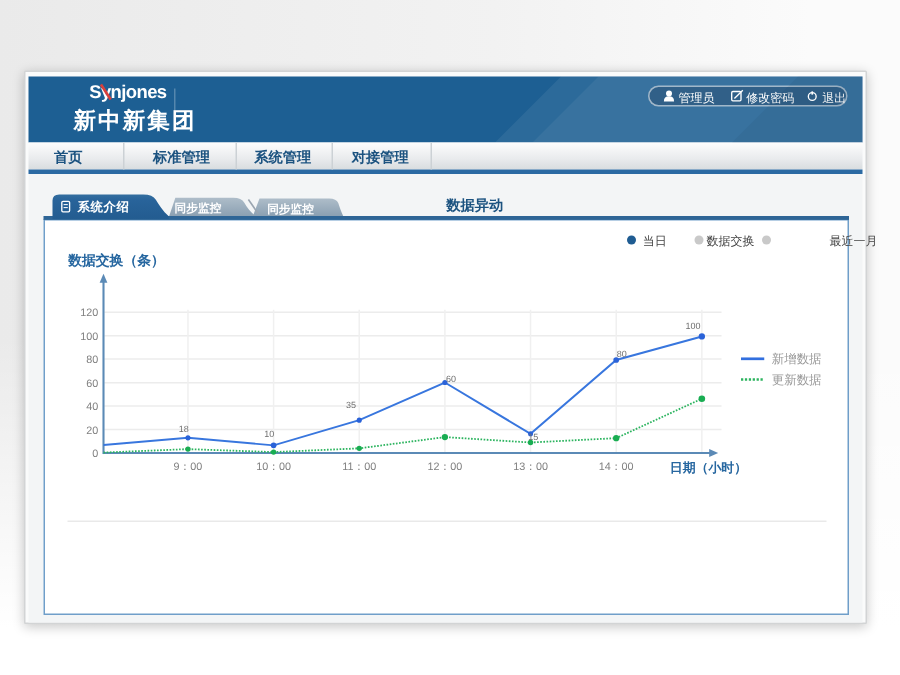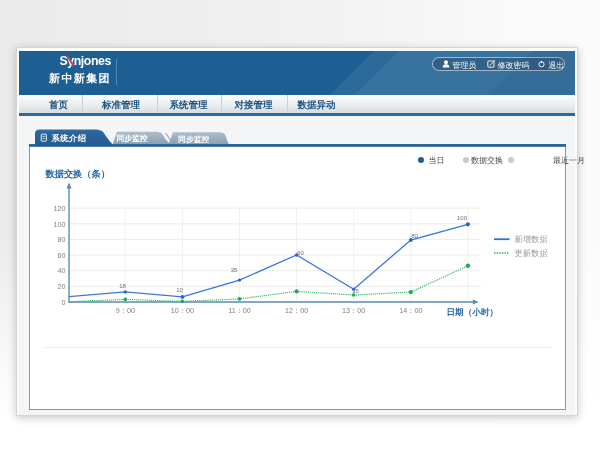--- a/index.html
+++ b/index.html
@@ -7,21 +7,21 @@
        background:linear-gradient(to bottom,rgba(255,255,255,0) 50%,#ffffff 93%),linear-gradient(to right,#eaeaea,#f2f2f2 55%,#fbfbfb 90%);}
   #app{position:absolute;left:0;top:0;width:600px;height:450px;}
   .abs{position:absolute;}
   
   .win{left:16px;top:47px;width:560px;height:367px;background:#fafbfb;border:1px solid #d2d4d5;
        box-shadow:0 2px 8px rgba(0,0,0,0.22);border-radius:1px;}
   
   .header{left:19px;top:51px;width:556px;height:44px;
     background:#1d5f93;}
   .logo1{left:59.5px;top:53.8px;color:#fff;font-size:12.3px;font-weight:bold;letter-spacing:-0.4px;}
-  .logo2{left:49px;top:70.5px;color:#fff;font-size:11px;font-weight:bold;letter-spacing:1.4px;}
+  .logo2{left:49px;top:70.5px;color:#fff;font-size:15px;font-weight:bold;letter-spacing:1.4px;}
   .vsep{left:116px;top:59px;width:1px;height:26px;background:rgba(255,255,255,0.25);}
   .title{left:123px;top:62.6px;color:#fff;font-size:11.8px;letter-spacing:0px;}
   .pill{left:432px;top:57.3px;width:131px;height:11.5px;border:1px solid rgba(255,255,255,0.55);
         border-radius:7.5px;background:rgba(8,40,72,0.35);}
   .pitem{position:absolute;color:#fff;font-size:8px;white-space:nowrap;}
   
   .nav{left:19px;top:95px;width:556px;height:18px;
        background:linear-gradient(#fdfdfd,#e9ebed 60%,#d8dcdf);
        border-bottom:3px solid #2b6aa3;}
   .navitem{position:absolute;top:98.5px;font-size:9.5px;font-weight:bold;color:#1c5380;white-space:nowrap;}
@@ -44,25 +44,25 @@
   <div class="abs" style="left:19px;top:116px;width:556px;height:299px;background:#f3f5f6;"></div>
   <div class="abs header"></div>
   <div class="abs logo1">Synjones</div>
   <div class="abs logo2">新中新集团</div>
   <div class="abs vsep"></div>
   <div class="abs pill"></div>
   <div class="abs pitem" style="left:452.3px;top:60.3px;">管理员</div>
   <div class="abs pitem" style="left:497.5px;top:60.3px;">修改密码</div>
   <div class="abs pitem" style="left:548.2px;top:60.3px;">退出</div>
   <div class="abs nav"></div>
-  <div class="abs navitem" style="left:49px;">首页</div>
+  <div class="abs navitem" style="left:36px;">首页</div>
   <div class="abs navitem" style="left:102px;">标准管理</div>
   <div class="abs navitem" style="left:169.5px;">系统管理</div>
   <div class="abs navitem" style="left:234.5px;">对接管理</div>
-  <div class="abs navitem" style="left:297.5px;">数据异动</div>
+  <div class="abs navitem" style="left:297.5px;margin-top:32px;">数据异动</div>
   <div class="abs navsep" style="left:82px;top:95px;"></div>
   <div class="abs navsep" style="left:157px;top:95px;"></div>
   <div class="abs navsep" style="left:221px;top:95px;"></div>
   <div class="abs navsep" style="left:287px;top:95px;"></div>
   <div class="abs panel"></div>
 
   <div class="radio" style="left:418px;top:156.5px;background:#1f5c92;"></div>
   <div class="rlabel" style="left:428.5px;top:155px;">当日</div>
   <div class="radio" style="left:462.5px;top:156.5px;background:#c9c9c9;"></div>
   <div class="rlabel" style="left:471px;top:155px;">数据交换</div>

